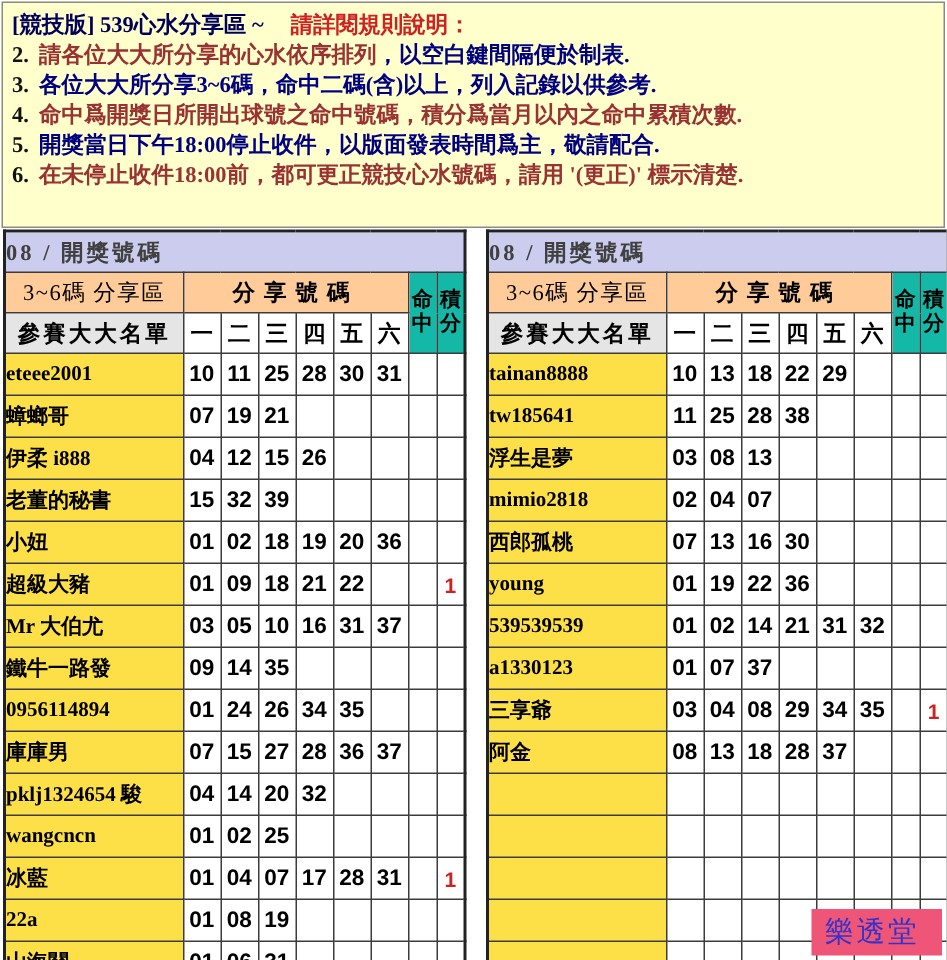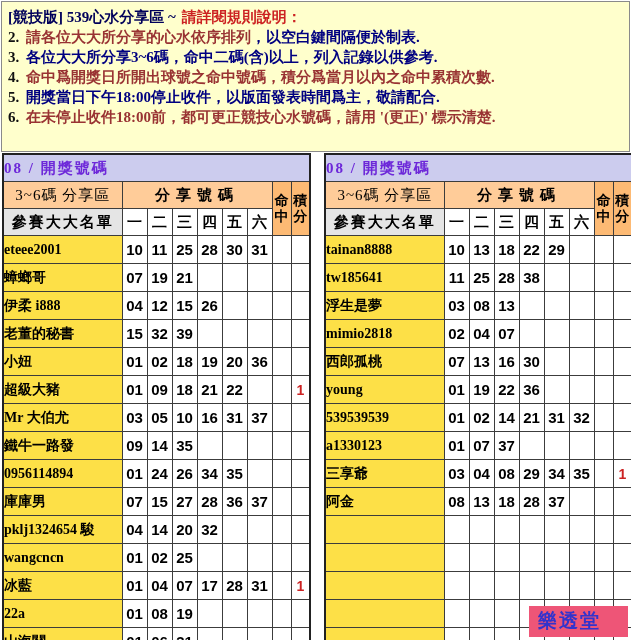--- a/index.html
+++ b/index.html
@@ -10,58 +10,58 @@
   }
   
   .rules-box{
     position:absolute;left:1px;top:1px;width:615px;height:140px;
     background:#ffffcc;border:1px solid #8a8a8a;
     padding:5px 6px 4px 6px;
     font-size:15px;font-weight:bold;line-height:20px;
     white-space:nowrap;overflow:hidden;
   }
   .t-main{color:#00005a;}
-  .t-warn{color:#cc2222;margin-left:6px;}
+  .t-warn{color:#cc2222;margin-left:18px;}
   .rule-num{color:#111111;margin-right:3px;}
   .red{color:#993333;}
   .navy{color:#000080;}
   
   .tables{position:absolute;left:2px;top:153px;display:flex;gap:13px;}
   table.share-table{border-collapse:collapse;table-layout:fixed;width:307px;
     border:2px solid #222222;}
   table.share-table td,table.share-table th{
     border:1px solid #3c3c3c;padding:0;overflow:hidden;
   }
   .cap td{
     background:#ccccee;height:26px;text-align:left;padding-left:5px;
-    font-weight:bold;font-size:15px;letter-spacing:2px;color:#6d28d9;
+    font-weight:bold;font-size:15px;letter-spacing:2px;color:#404040;
   }
   th.zone{background:#ffcc99;height:26px;font-size:15px;font-weight:normal;
     text-align:center;letter-spacing:1px;color:#000000;}
   th.numslbl{background:#ffcc99;font-size:15px;font-weight:bold;
     text-align:center;letter-spacing:6px;color:#000000;}
-  th.vert{background:#fdba74;font-size:14px;font-weight:bold;color:#000000;
+  th.vert{background:#14b8a6;font-size:14px;font-weight:bold;color:#000000;
     text-align:center;line-height:1.12;word-break:break-all;padding:1px;}
   th.roster{background:#e5e5e5;height:26px;font-size:15px;font-weight:bold;
     text-align:center;letter-spacing:2px;color:#000000;}
   th.day{background:#ffffff;font-size:15px;font-weight:bold;text-align:center;color:#000000;}
   td.name{background:#fde047;height:27px;font-size:14px;font-weight:bold;
     text-align:left;padding-left:4px;color:#000000;white-space:nowrap;}
   td.num{background:#ffffff;text-align:center;
     font-family:"Liberation Sans","DejaVu Sans",sans-serif;
     font-weight:bold;font-size:15px;color:#000000;}
   td.hitcell,td.scorecell{background:#ffffff;text-align:center;
     font-family:"Liberation Sans","DejaVu Sans",sans-serif;
     font-weight:bold;font-size:14px;color:#cc2222;}
   
   .badge{
     position:absolute;right:3px;bottom:3px;
     background:#ee5577;color:#3333cc;
-    font-size:19px;font-weight:bold;letter-spacing:2px;
-    padding:2px 27px 3px 9px;
+    font-size:19px;font-weight:normal;letter-spacing:2px;
+    padding:2px 15px 3px 9px;
   }
 </style>
 </head>
 <body>
 
 <div class="rules-box">
   <div class="title-line">
     <span class="t-main">[競技版] 539心水分享區 ~</span><span class="t-warn">請詳閱規則說明：</span>
   </div>
   <div>

